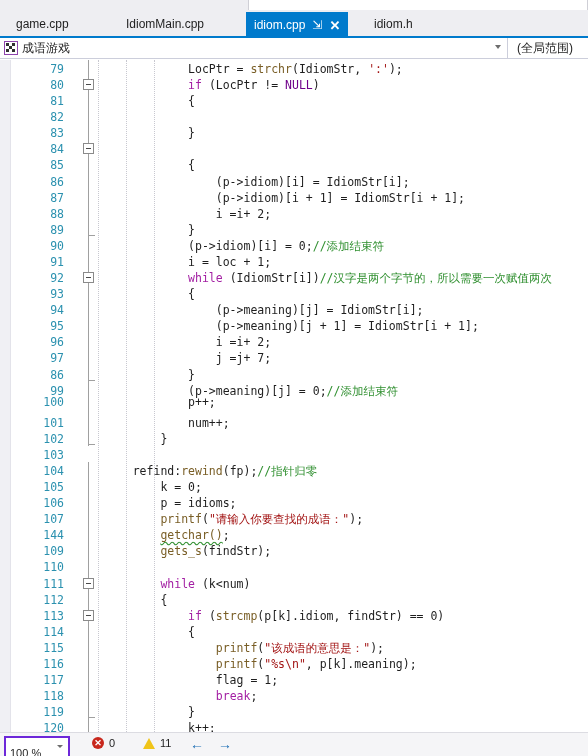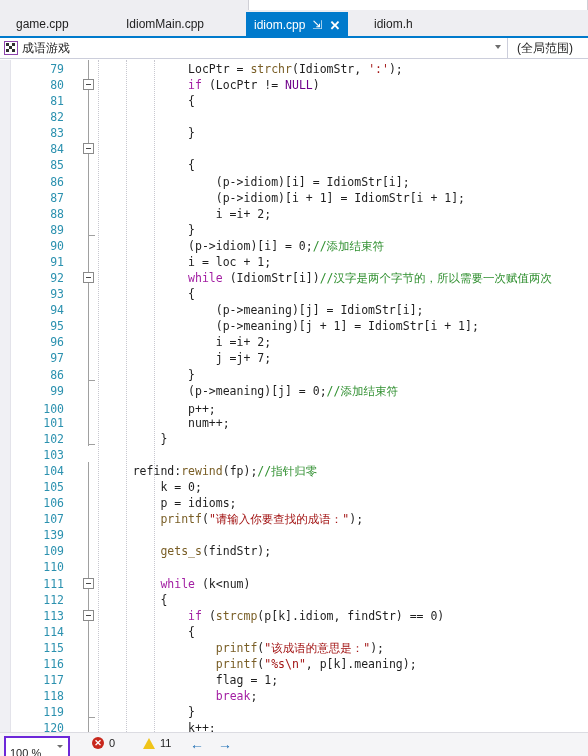--- a/index.html
+++ b/index.html
@@ -432,21 +432,21 @@
         <div class="codetext"><span class="plain">                j =j+ 7;</span></div>
       </div>
       <div class="code-row" style="top: 306.52px;">
         <div class="lineno">86</div>
         <div class="codetext"><span class="plain">            }</span></div>
       </div>
       <div class="code-row" style="top: 322.6px;">
         <div class="lineno">99</div>
         <div class="codetext"><span class="plain">            (p-&gt;meaning)[j] = 0;</span><span class="cmt">//添加结束符</span></div>
       </div>
-      <div class="code-row" style="top: 341px;">
+      <div class="code-row" style="top: 334px;">
         <div class="lineno">100</div>
         <div class="codetext"><span class="plain">            p++;</span></div>
       </div>
       <div class="code-row" style="top: 354.76px;">
         <div class="lineno">101</div>
         <div class="codetext"><span class="plain">            num++;</span></div>
       </div>
       <div class="code-row" style="top: 370.84px;">
         <div class="lineno">102</div>
         <div class="codetext"><span class="plain">        }</span></div>
@@ -465,21 +465,22 @@
       </div>
       <div class="code-row" style="top: 435.16px;">
         <div class="lineno">106</div>
         <div class="codetext"><span class="plain">        p = idioms;</span></div>
       </div>
       <div class="code-row" style="top: 451.24px;">
         <div class="lineno">107</div>
         <div class="codetext"><span class="plain">        </span><span class="fn">printf</span><span class="plain">(</span><span class="str">"请输入你要查找的成语："</span><span class="plain">);</span></div>
       </div>
       <div class="code-row" style="top: 467.32px;">
-        <div class="lineno">139</div>
+        <div class="lineno">144</div>
+        <div class="codetext"><span class="plain">        </span><span class="fn squig">getchar()</span><span class="plain">;</span></div>
       </div>
       <div class="code-row" style="top: 483.4px;">
         <div class="lineno">109</div>
         <div class="codetext"><span class="plain">        </span><span class="fn">gets_s</span><span class="plain">(findStr);</span></div>
       </div>
       <div class="code-row" style="top: 499.48px;">
         <div class="lineno">110</div>
         <div class="codetext"></div>
       </div>
       <div class="code-row" style="top: 515.56px;">

